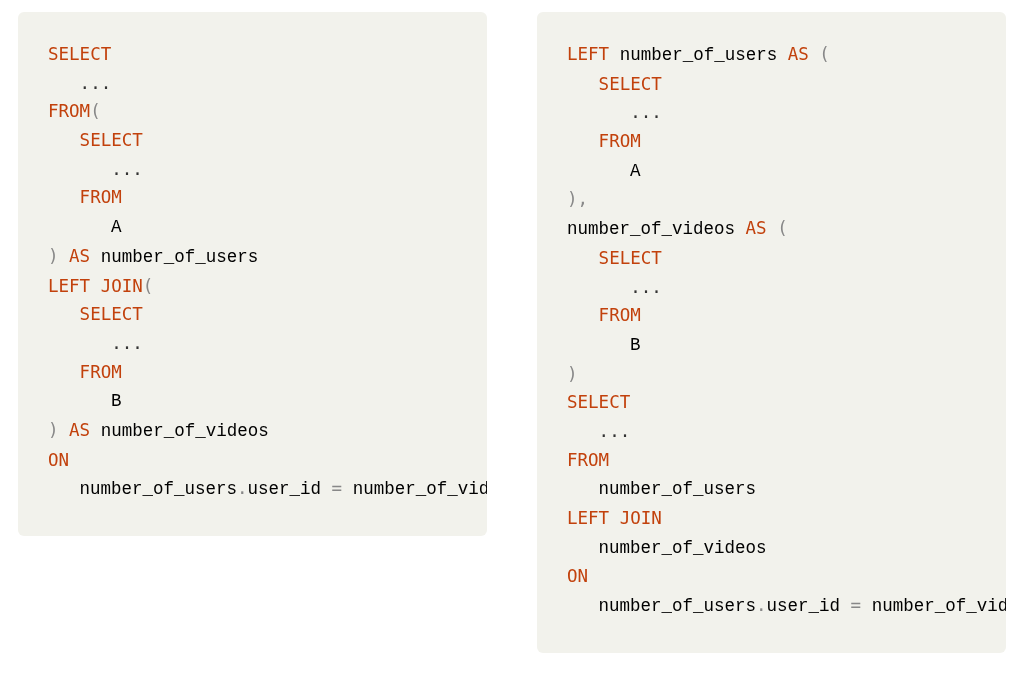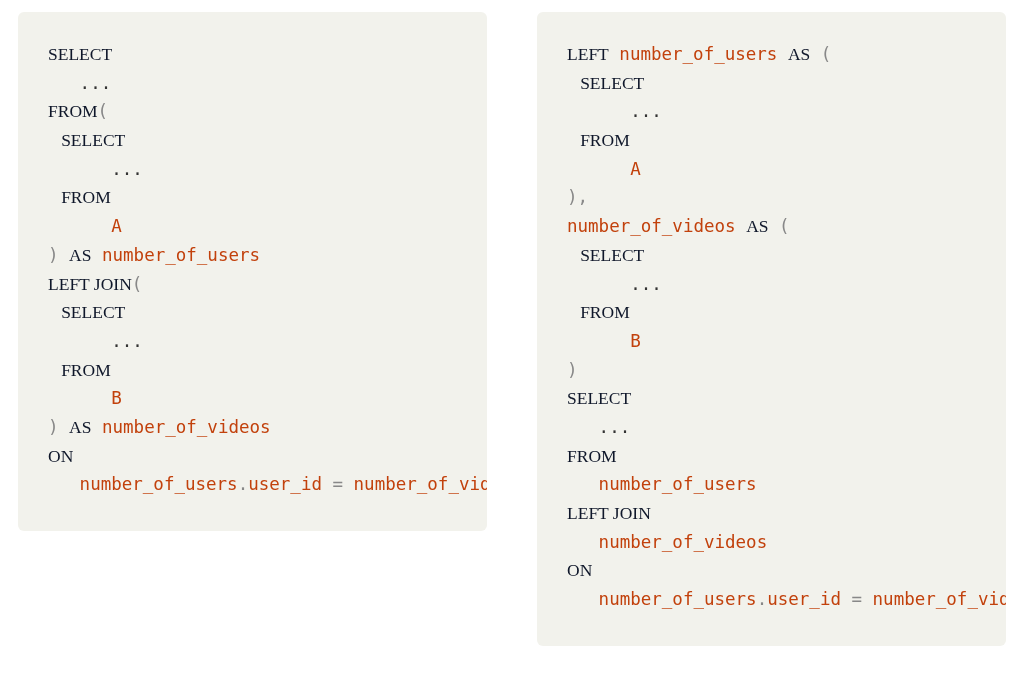--- a/index.html
+++ b/index.html
@@ -19,23 +19,23 @@
     padding: 28px 28px 32px 30px;
     font-size: 17.5px;
     line-height: 1.64;
     color: #333;
     white-space: pre;
     overflow: hidden;
     flex: 1;
     align-self: flex-start;
     max-width: 470px;
   }
-  .kw { color: #0f172a; font-family: Liberation Serif, serif; }
+  .kw { color: #c2410c; }
   .pn { color: #888; }
-  .tx { color: #c2410c; }
+  .tx { color: #000000; font-family: Liberation Mono, monospace; }
   .el { color: #333; }
 </style>
 </head>
 <body>
 
 <pre class="code-block" id="left"><span class="kw">SELECT</span>
 <span class="el">   ...</span>
 <span class="kw">FROM</span><span class="pn">(</span>
 <span class="kw">   SELECT</span>
 <span class="el">      ...</span>

